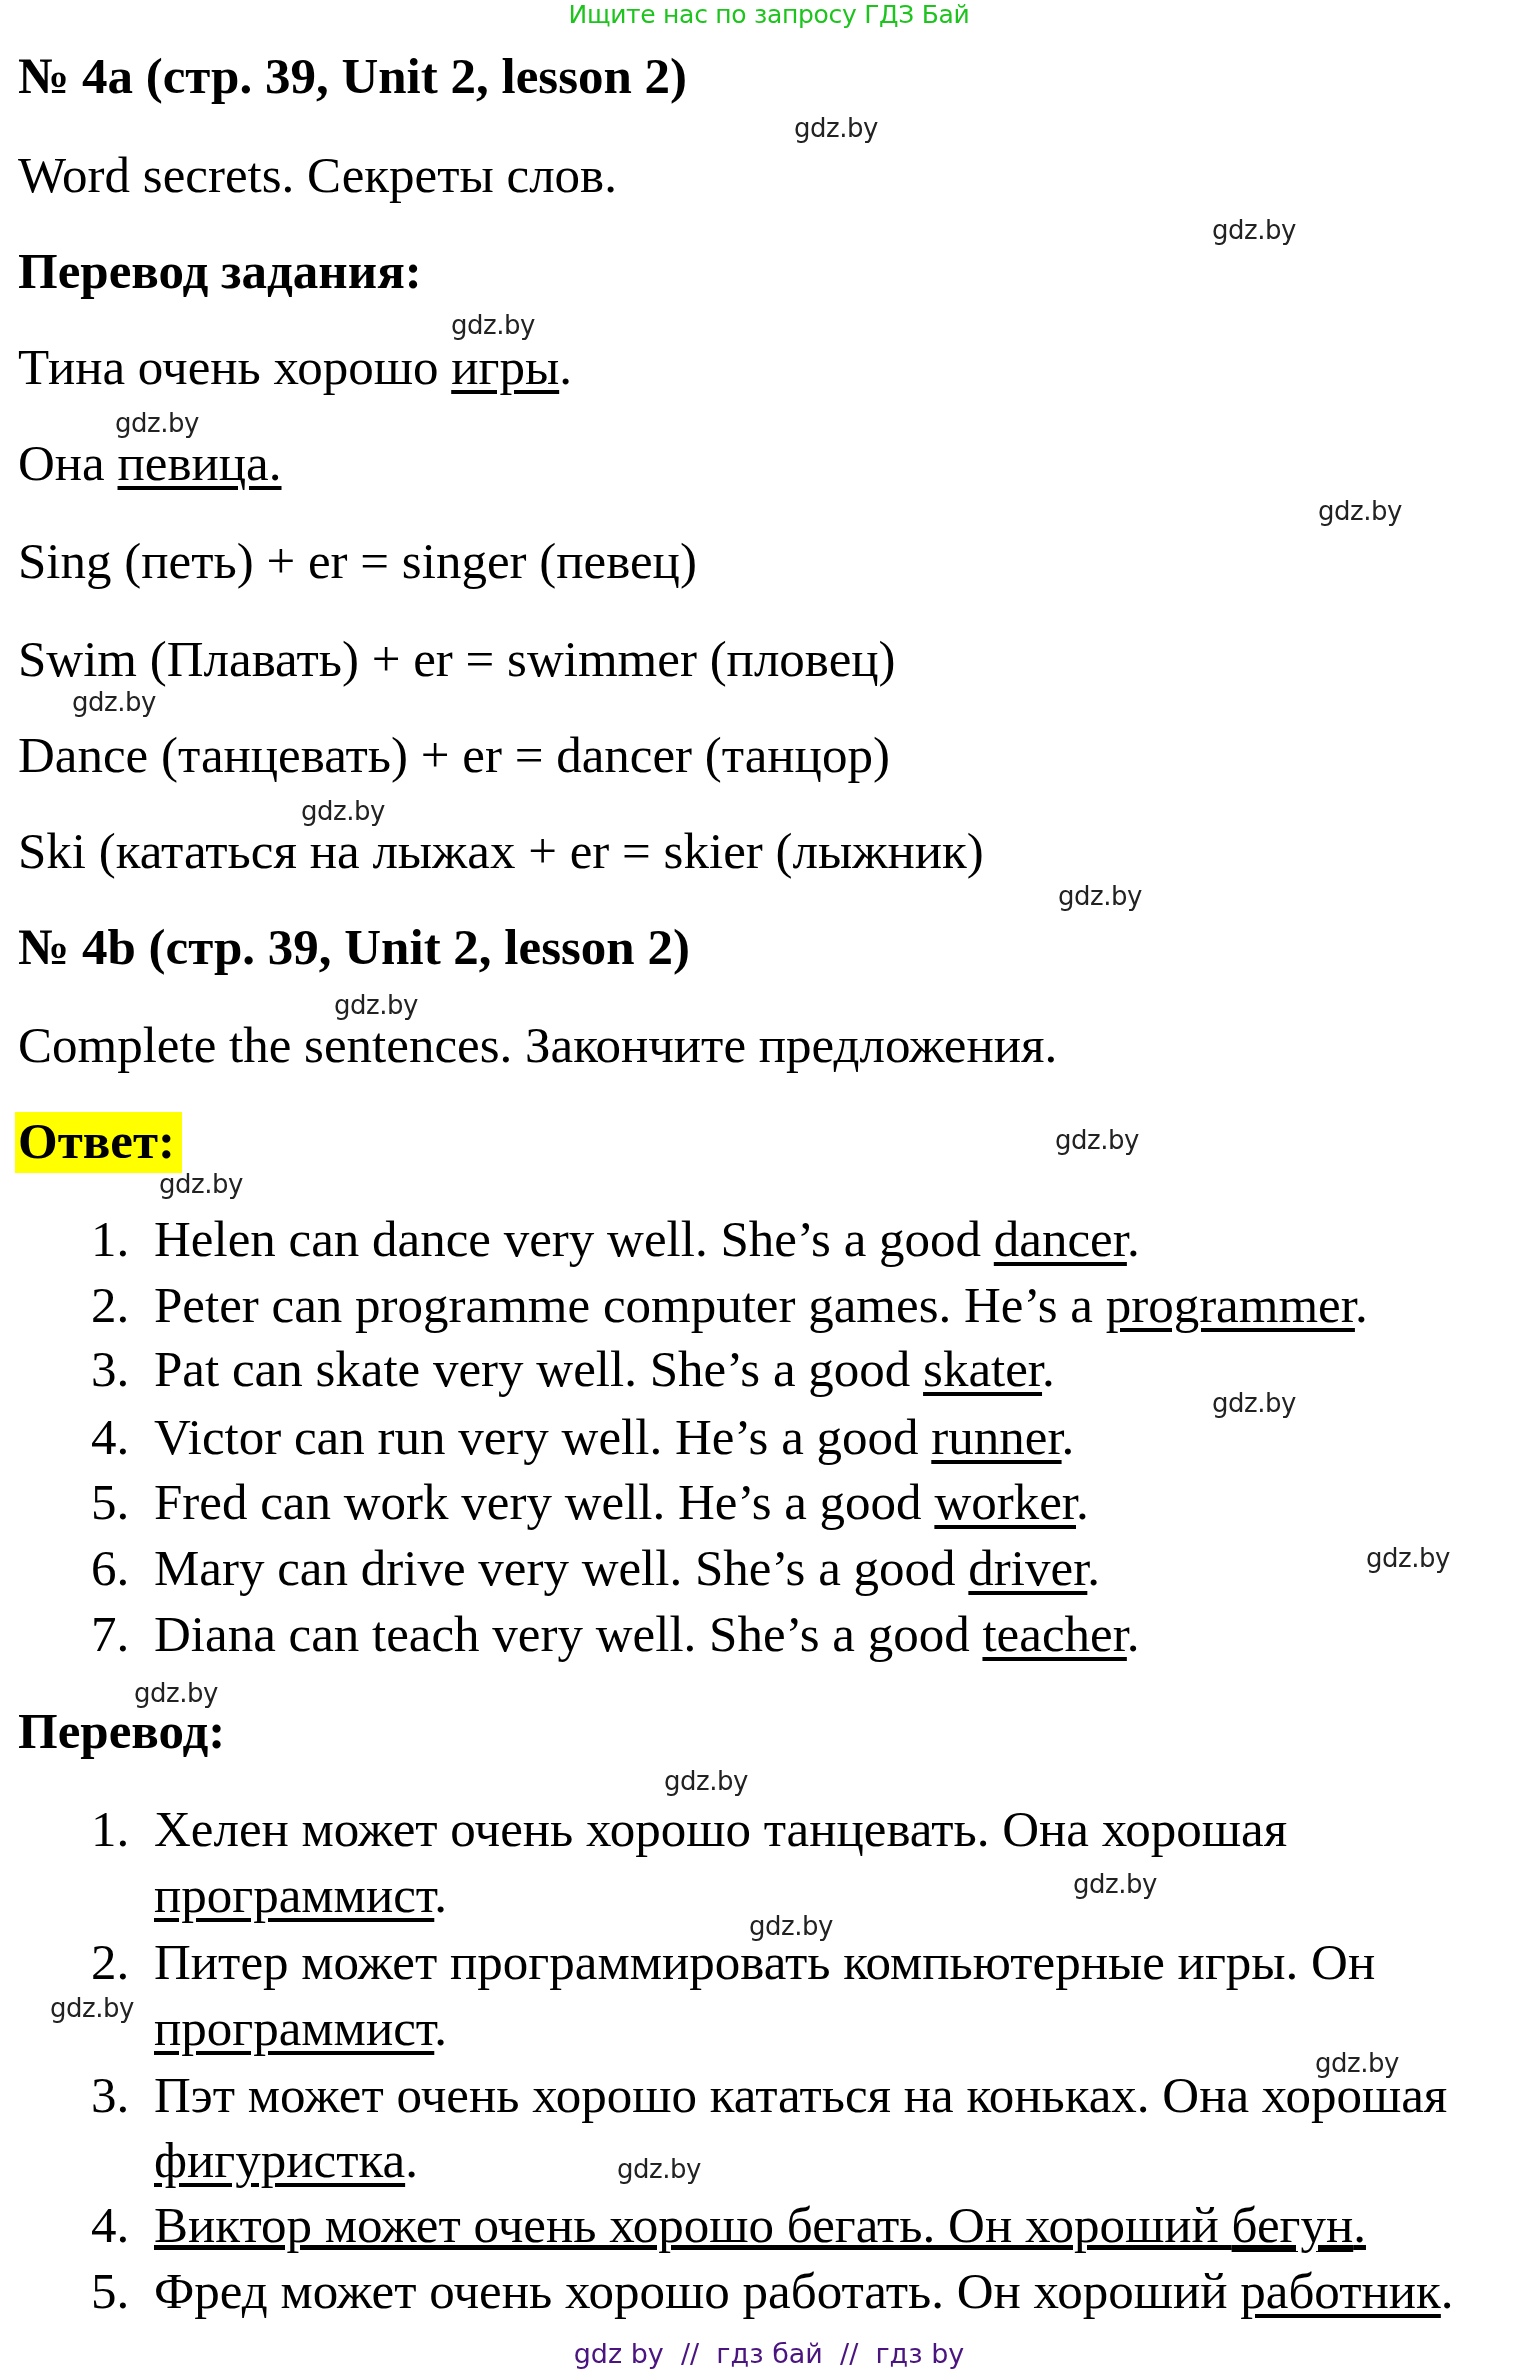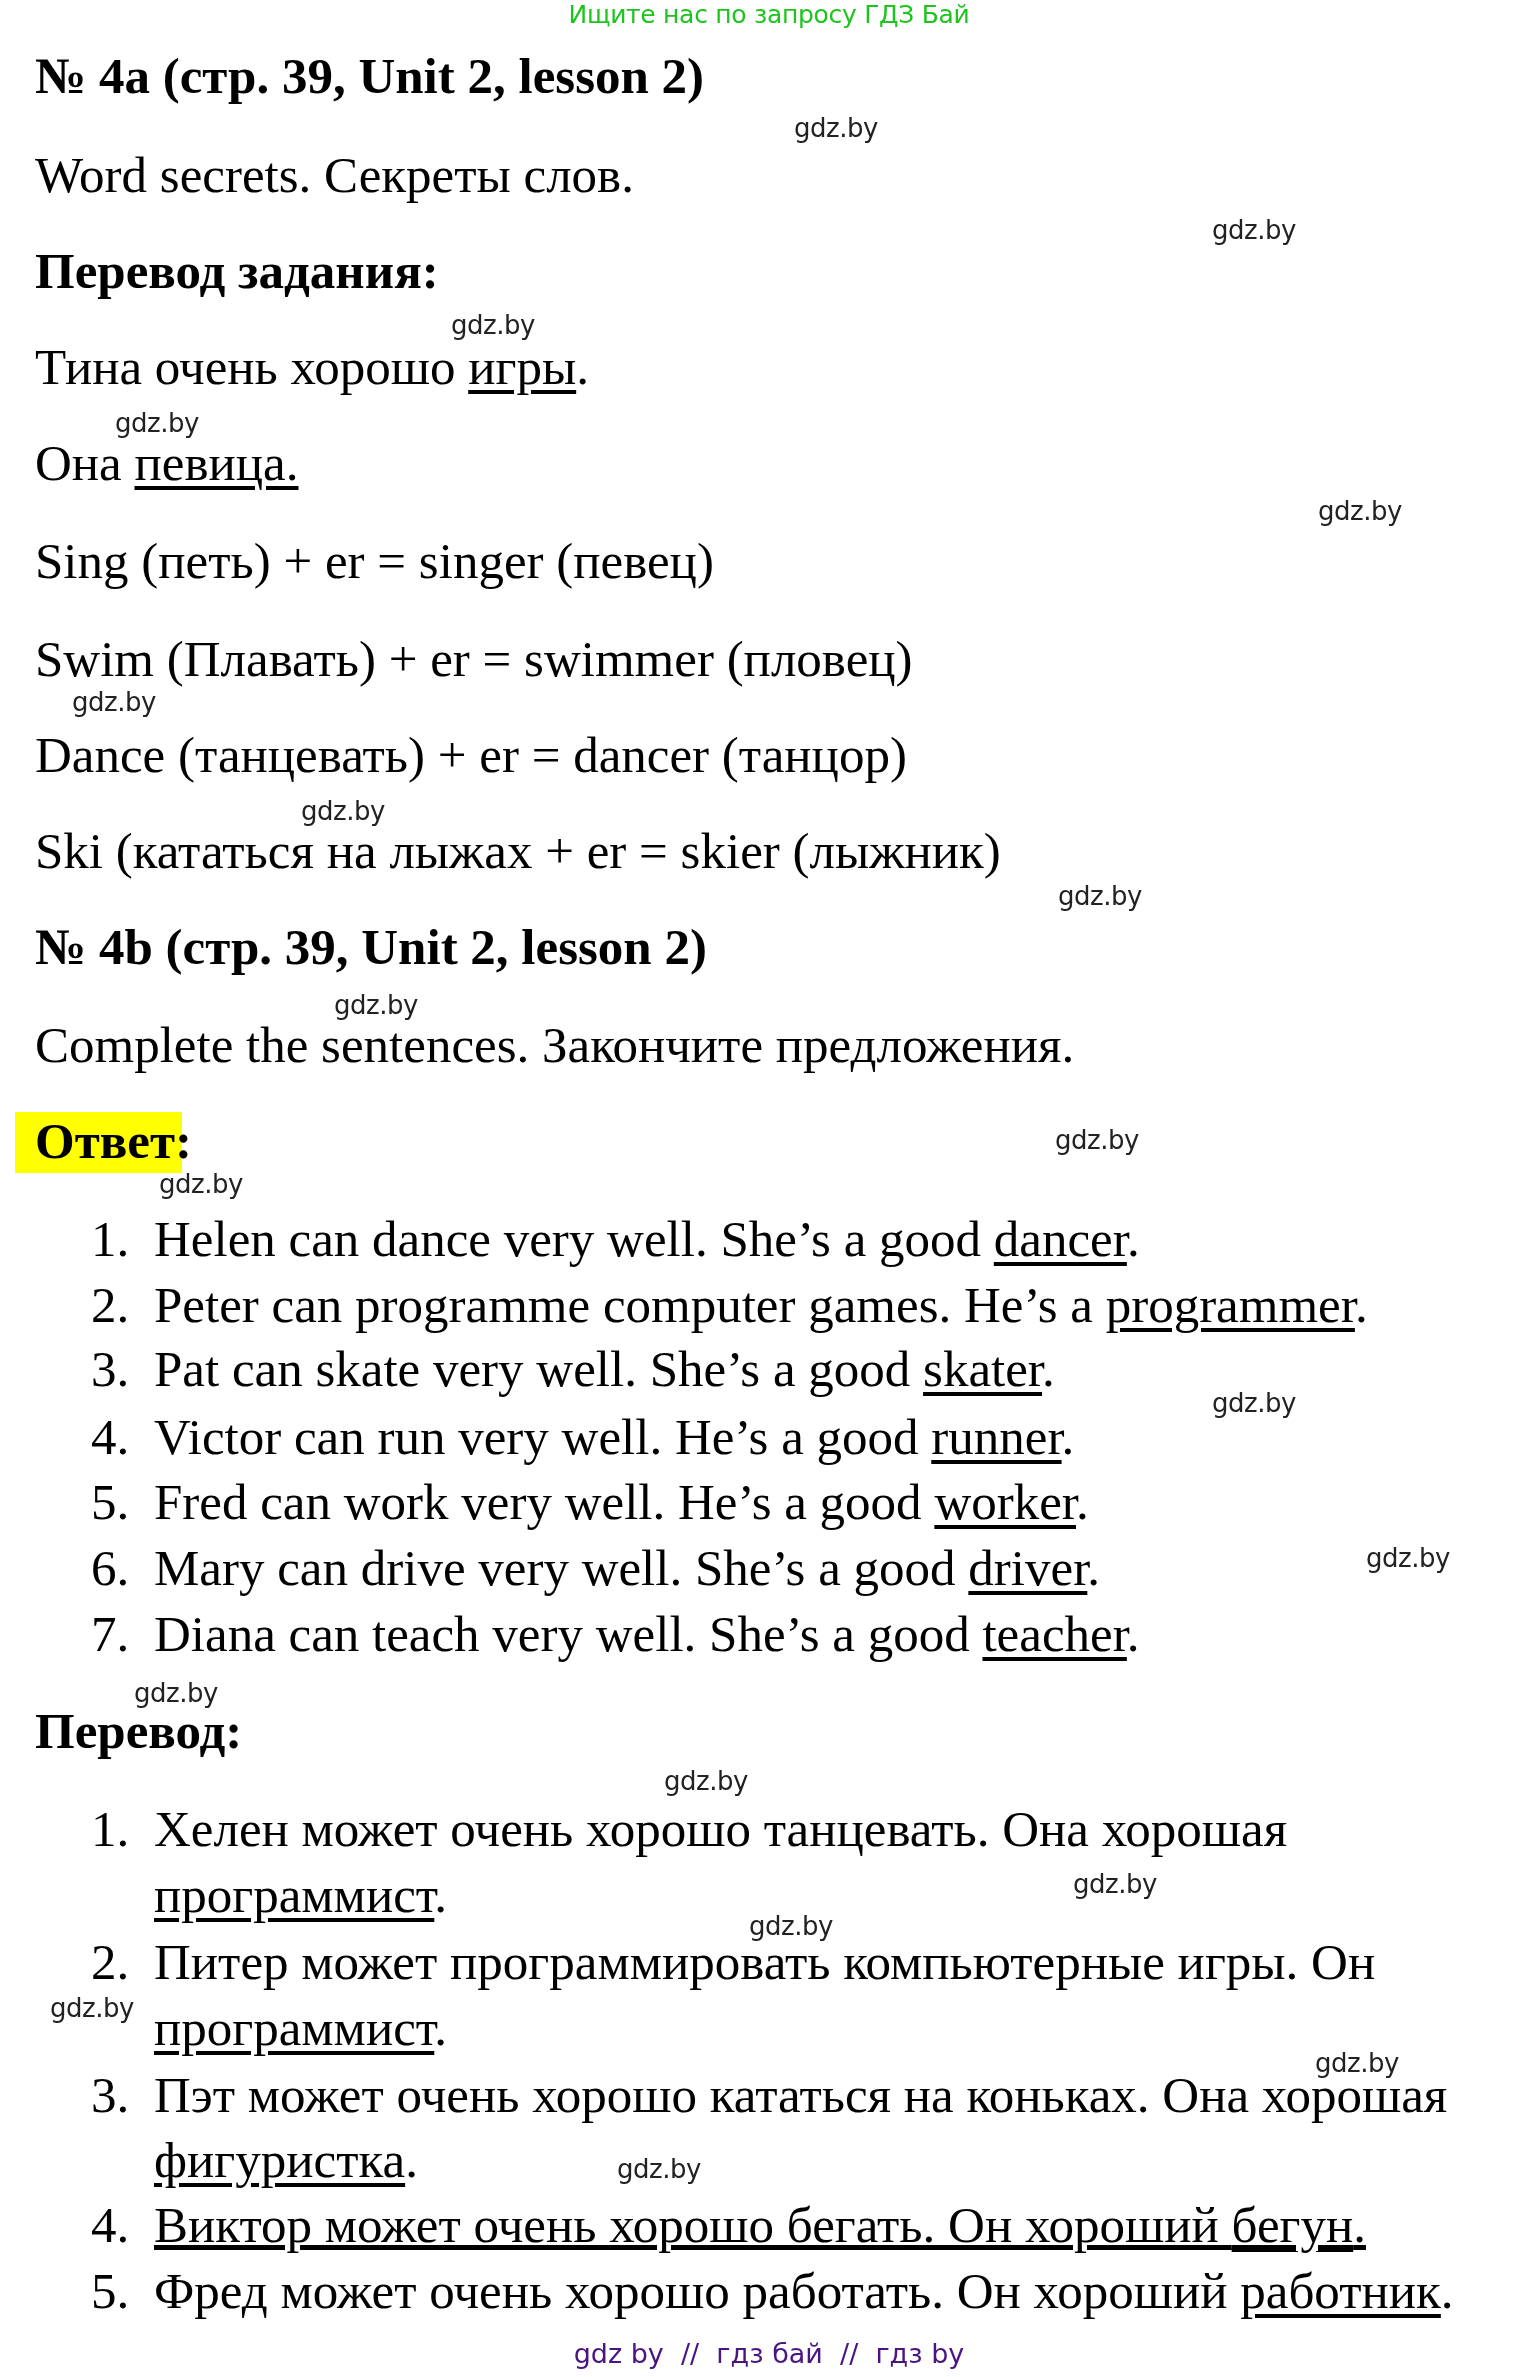--- a/index.html
+++ b/index.html
@@ -13,21 +13,21 @@
     }
     .footer {
       position: absolute; left: 0; right: 0; top: 2338px; height: 37px;
       text-align: center; font-family: "DejaVu Sans", sans-serif;
       font-size: 27px; line-height: 31px; color: #4b1580;
       white-space: pre;
     }
 
     
     .line {
-      position: absolute; left: 35px;
+      position: absolute; left: 18px;
       font-family: "Liberation Serif", "DejaVu Serif", serif;
       font-size: 51px; line-height: 64px; height: 64px;
       color: #000; white-space: nowrap;
     }
     .bold { font-weight: bold; }
     .u { text-decoration: underline; text-decoration-thickness: 3.7px; text-underline-offset: 5.5px; }
     .ans-box {
       position: absolute; left: 14.6px; top: 1112px; width: 167px; height: 61px;
       background: #ffff00;
     }

